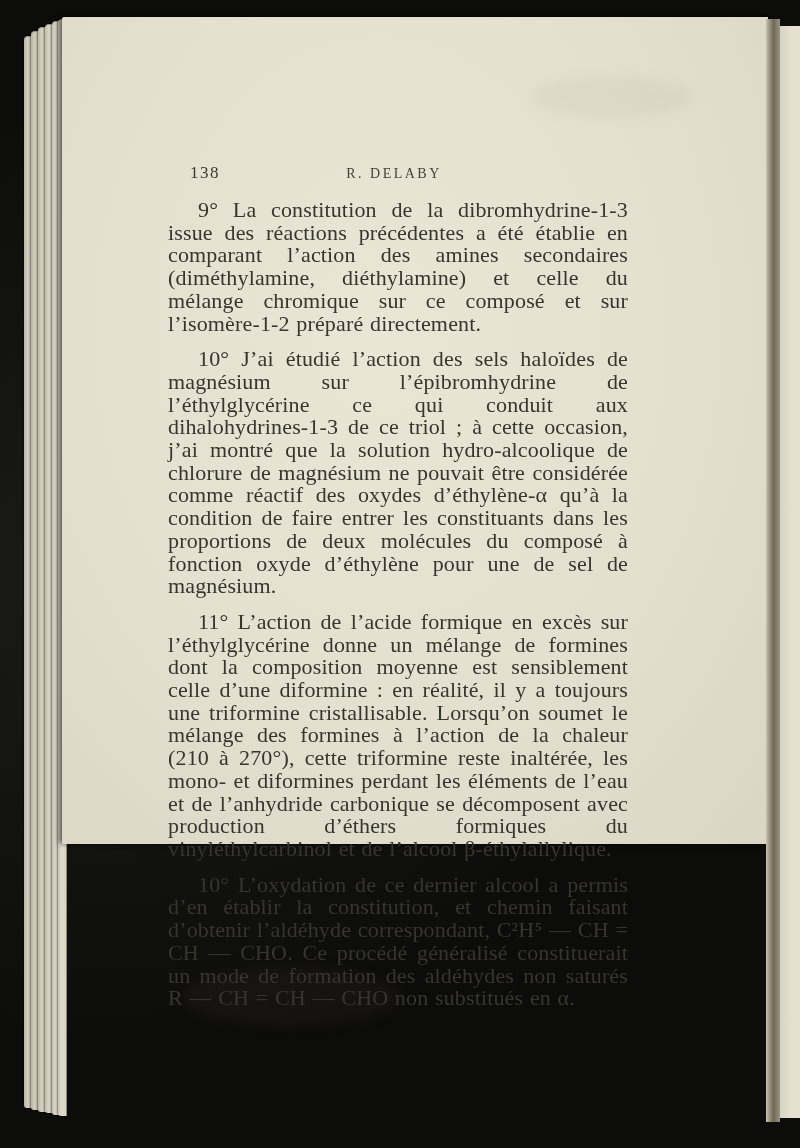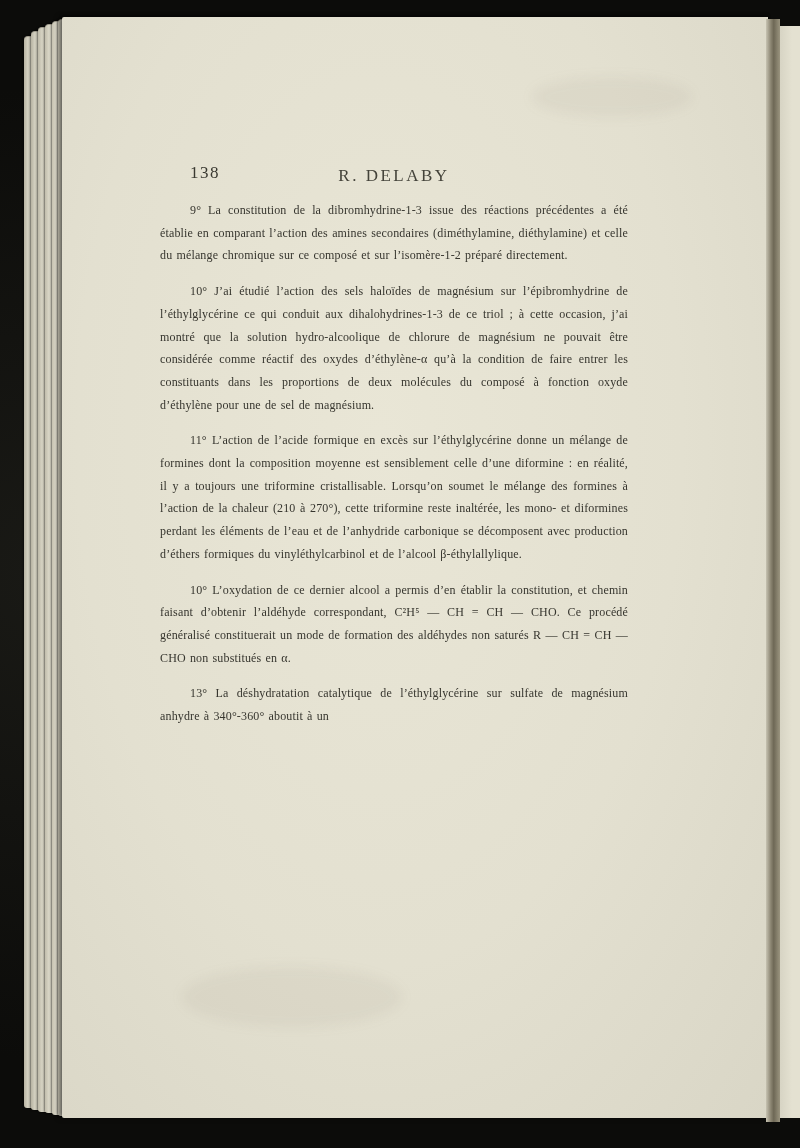--- a/index.html
+++ b/index.html
@@ -28,21 +28,21 @@
   .e1 { left: 24px; top: 36px; bottom: 40px; }
   .e2 { left: 31px; top: 31px; bottom: 38px; }
   .e3 { left: 38px; top: 27px; bottom: 36px; background: linear-gradient(90deg,#bdb9a8,#d6d3c3 50%,#cac7b7); }
   .e4 { left: 45px; top: 24px; bottom: 35px; background: linear-gradient(90deg,#c1bdac,#dad7c7 50%,#cecbbb); }
   .e5 { left: 52px; top: 21px; bottom: 33px; background: linear-gradient(90deg,#c5c1b0,#dedbcb 50%,#d2cfbf); }
   .e6 { left: 58px; top: 19px; bottom: 32px; background: linear-gradient(90deg,#c9c5b4,#e0ddcd 50%,#d6d3c3); }
 
   .main-page {
     position: absolute;
     left: 62px; top: 17px;
-    width: 706px; height: 1101px;
+    width: 706px; height: 827px;
     background:
       radial-gradient(ellipse at 45% 38%, #e9e6d6 0%, #e3e0d0 55%, #d9d6c6 100%);
     box-shadow: -3px 0 5px rgba(0,0,0,0.5), 0 -2px 3px rgba(0,0,0,0.35);
     border-radius: 2px 0 0 2px;
   }
   
   .stain1, .stain2 {
     position: absolute; border-radius: 50%;
     background: rgba(125, 118, 95, 0.07);
     filter: blur(6px);
@@ -69,28 +69,28 @@
     color: #36352e;
   }
   .page-head { position: relative; height: 36px; }
   .page-num {
     position: absolute; left: 30px; top: 0;
     font-size: 17px; letter-spacing: 1.5px; color: #3a3931;
   }
   .running-title {
     position: absolute; left: 0; right: 0; top: 3px;
     text-align: center;
-    font-size: 17px; letter-spacing: 2.5px;
+    font-size: 14px; letter-spacing: 2.5px;
     color: #44433a;
   }
   .text-col p {
-    margin: 0 0 13px 0;
+    margin: 0 0 13px 8px;
     text-indent: 30px;
     text-align: justify;
-    font-size: 12px;
+    font-size: 22px;
     line-height: 22.7px;
     letter-spacing: 0.15px;
     word-spacing: 1px;
   }
   .text-col p.gap-before { margin-top: 4px; }
 </style>
 </head>
 <body>
 
 <div class="scan">
@@ -111,20 +111,19 @@
     <div class="text-col">
       <div class="page-head">
         <span class="page-num">138</span>
         <span class="running-title">R. DELABY</span>
       </div>
 
       <p>9° La constitution de la dibromhydrine-1-3 issue des réactions précédentes a été établie en comparant l’action des amines secondaires (diméthylamine, diéthylamine) et celle du mélange chromique sur ce composé et sur l’isomère-1-2 préparé directement.</p>
       <p class="gap-before">10° J’ai étudié l’action des sels haloïdes de magnésium sur l’épibromhydrine de l’éthylglycérine ce qui conduit aux dihalohydrines-1-3 de ce triol ; à cette occasion, j’ai montré que la solution hydro-alcoolique de chlorure de magnésium ne pouvait être considérée comme réactif des oxydes d’éthylène-α qu’à la condition de faire entrer les constituants dans les proportions de deux molécules du composé à fonction oxyde d’éthylène pour une de sel de magnésium.</p>
       <p class="gap-before">11° L’action de l’acide formique en excès sur l’éthylglycérine donne un mélange de formines dont la composition moyenne est sensiblement celle d’une diformine : en réalité, il y a toujours une triformine cristallisable. Lorsqu’on soumet le mélange des formines à l’action de la chaleur (210 à 270°), cette triformine reste inaltérée, les mono- et diformines perdant les éléments de l’eau et de l’anhydride carbonique se décomposent avec production d’éthers formiques du vinyléthylcarbinol et de l’alcool β-éthylallylique.</p>
       <p class="gap-before">10° L’oxydation de ce dernier alcool a permis d’en établir la constitution, et chemin faisant d’obtenir l’aldéhyde correspondant, C²H⁵ — CH = CH — CHO. Ce procédé généralisé constituerait un mode de formation des aldéhydes non saturés R — CH = CH — CHO non substitués en α.</p>
-      <p class="gap-before">13° La déshydratation catalytique de l’éthylglycérine sur sulfate de magnésium anhydre à 340°-360° aboutit à un</p>
     </div>
   </div>
 
   <div class="gutter"></div>
   <div class="next-page"></div>
 
 </div>
 
 </body></html>

